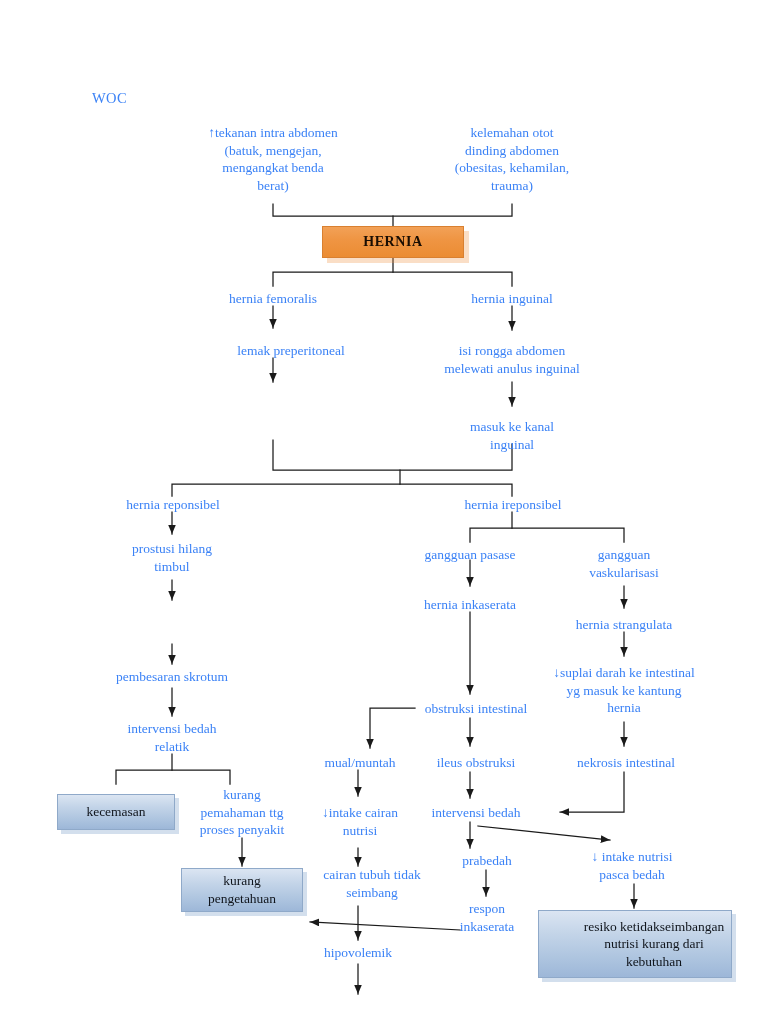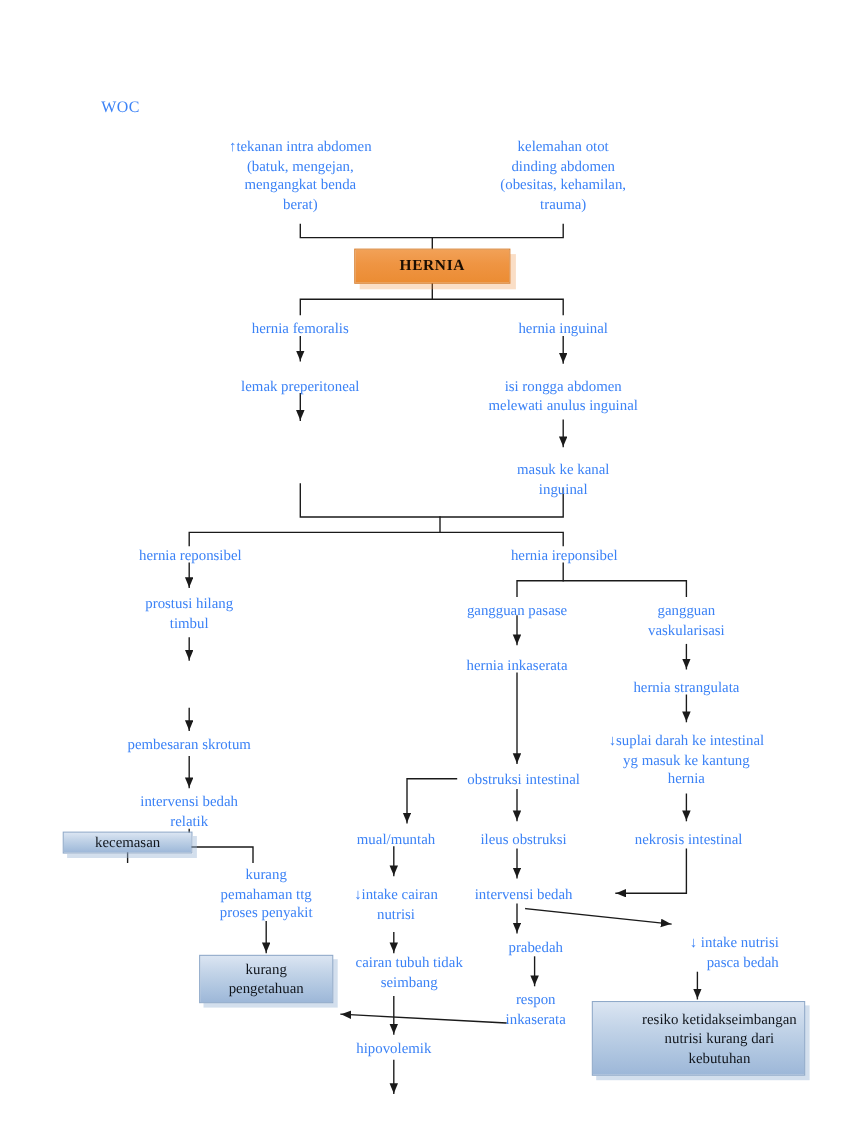--- a/index.html
+++ b/index.html
@@ -151,21 +151,21 @@
 dinding abdomen
 (obesitas, kehamilan,
 trauma)</div>
 
   <div class="box box-hernia" style="left:322px; top:226px; width:142px; height:32px;">HERNIA</div>
 
   <div class="node" style="left:203px; top:290px; width:140px;">hernia femoralis</div>
 
   <div class="node" style="left:447px; top:290px; width:130px;">hernia inguinal</div>
 
-  <div class="node" style="left:193px; top:342px; width:160px;">lemak preperitoneal</div>
+  <div class="node" style="left:211px; top:342px; width:160px;">lemak preperitoneal</div>
 
   <div class="node" style="left:417px; top:342px; width:190px;">isi rongga abdomen
 melewati anulus inguinal</div>
 
 
   <div class="node" style="left:447px; top:418px; width:130px;">masuk ke kanal
 inguinal</div>
 
   <div class="node" style="left:107px; top:496px; width:132px;">hernia reponsibel</div>
 
@@ -173,21 +173,21 @@
 
   <div class="node" style="left:102px; top:540px; width:140px;">prostusi hilang
 timbul</div>
 
 
   <div class="node" style="left:92px; top:668px; width:160px;">pembesaran skrotum</div>
 
   <div class="node" style="left:102px; top:720px; width:140px;">intervensi bedah
 relatik</div>
 
-  <div class="box box-blue" style="left:57px; top:756px; width:118px; height:20px;">kecemasan</div>
+  <div class="box box-blue" style="left:57px; top:794px; width:118px; height:36px;">kecemasan</div>
 
   <div class="node" style="left:186px; top:786px; width:112px;">kurang
 pemahaman ttg
 proses penyakit</div>
 
   <div class="box box-blue" style="left:181px; top:868px; width:122px; height:44px;">kurang
 pengetahuan</div>
 
   <div class="node" style="left:408px; top:546px; width:124px;">gangguan pasase</div>
 
@@ -208,21 +208,21 @@
 
   <div class="node" style="left:420px; top:754px; width:112px;">ileus obstruksi</div>
 
   <div class="node" style="left:560px; top:754px; width:132px;">nekrosis intestinal</div>
 
   <div class="node" style="left:298px; top:804px; width:124px;">↓intake cairan
 nutrisi</div>
 
   <div class="node" style="left:418px; top:804px; width:116px;">intervensi bedah</div>
 
-  <div class="node" style="left:556px; top:848px; width:152px;text-align:right;">↓ intake nutrisi
+  <div class="node" style="left:556px; top:848px; width:152px;">↓ intake nutrisi
 pasca bedah</div>
 
   <div class="node" style="left:298px; top:866px; width:148px;">cairan tubuh tidak
 seimbang</div>
 
   <div class="node" style="left:446px; top:852px; width:82px;">prabedah</div>
 
   <div class="node" style="left:448px; top:900px; width:78px;">respon
 inkaserata</div>
 

